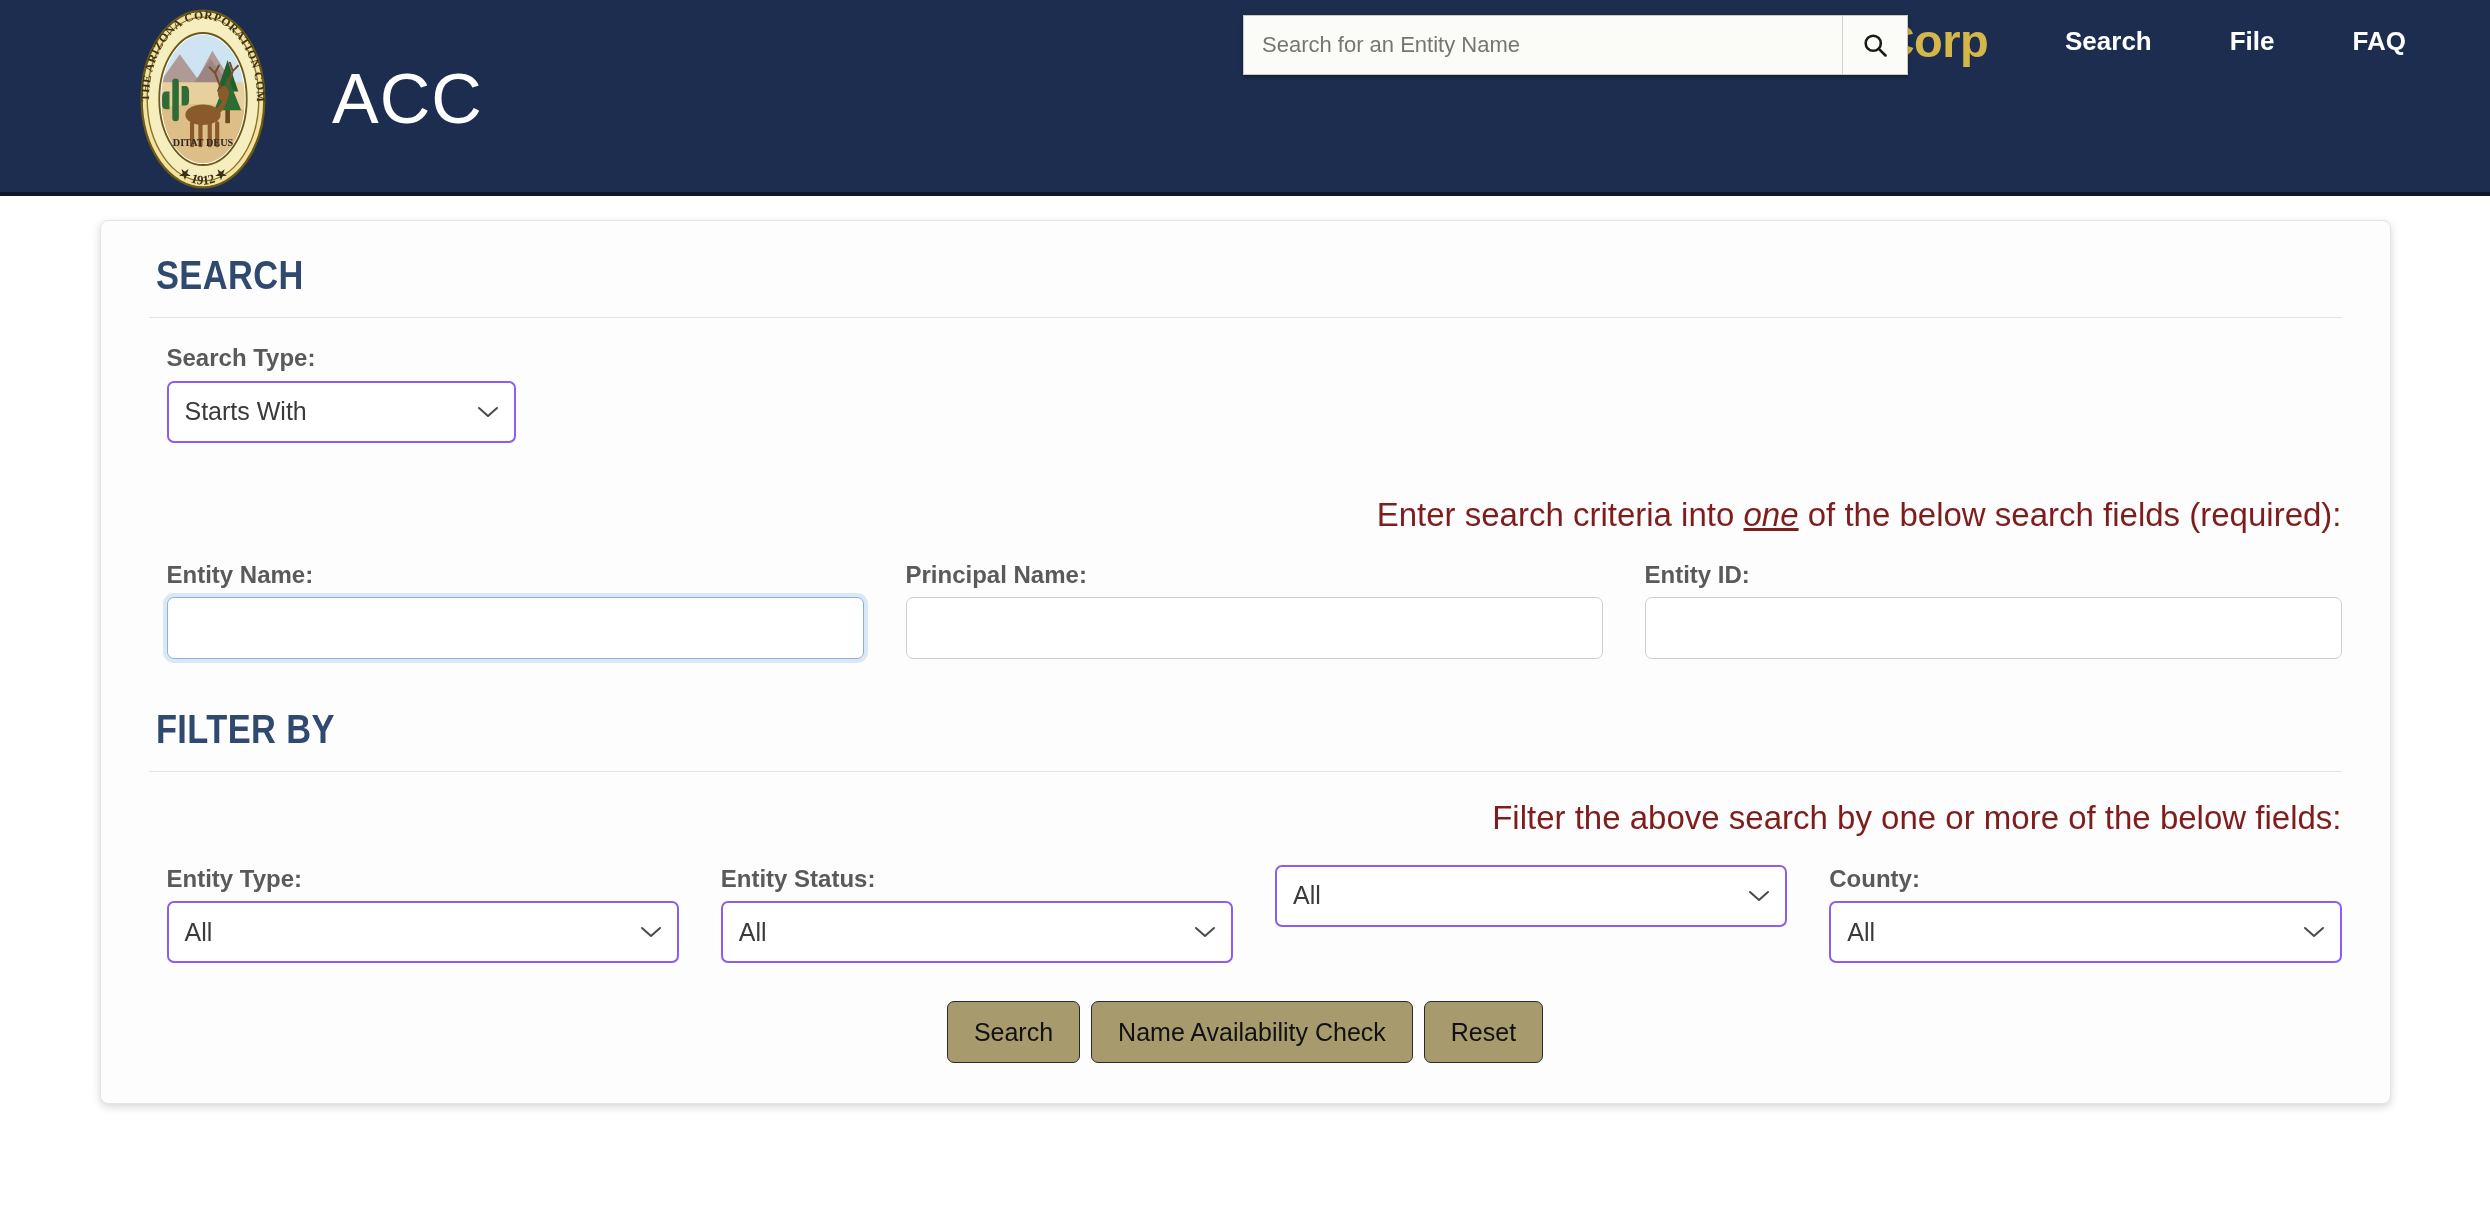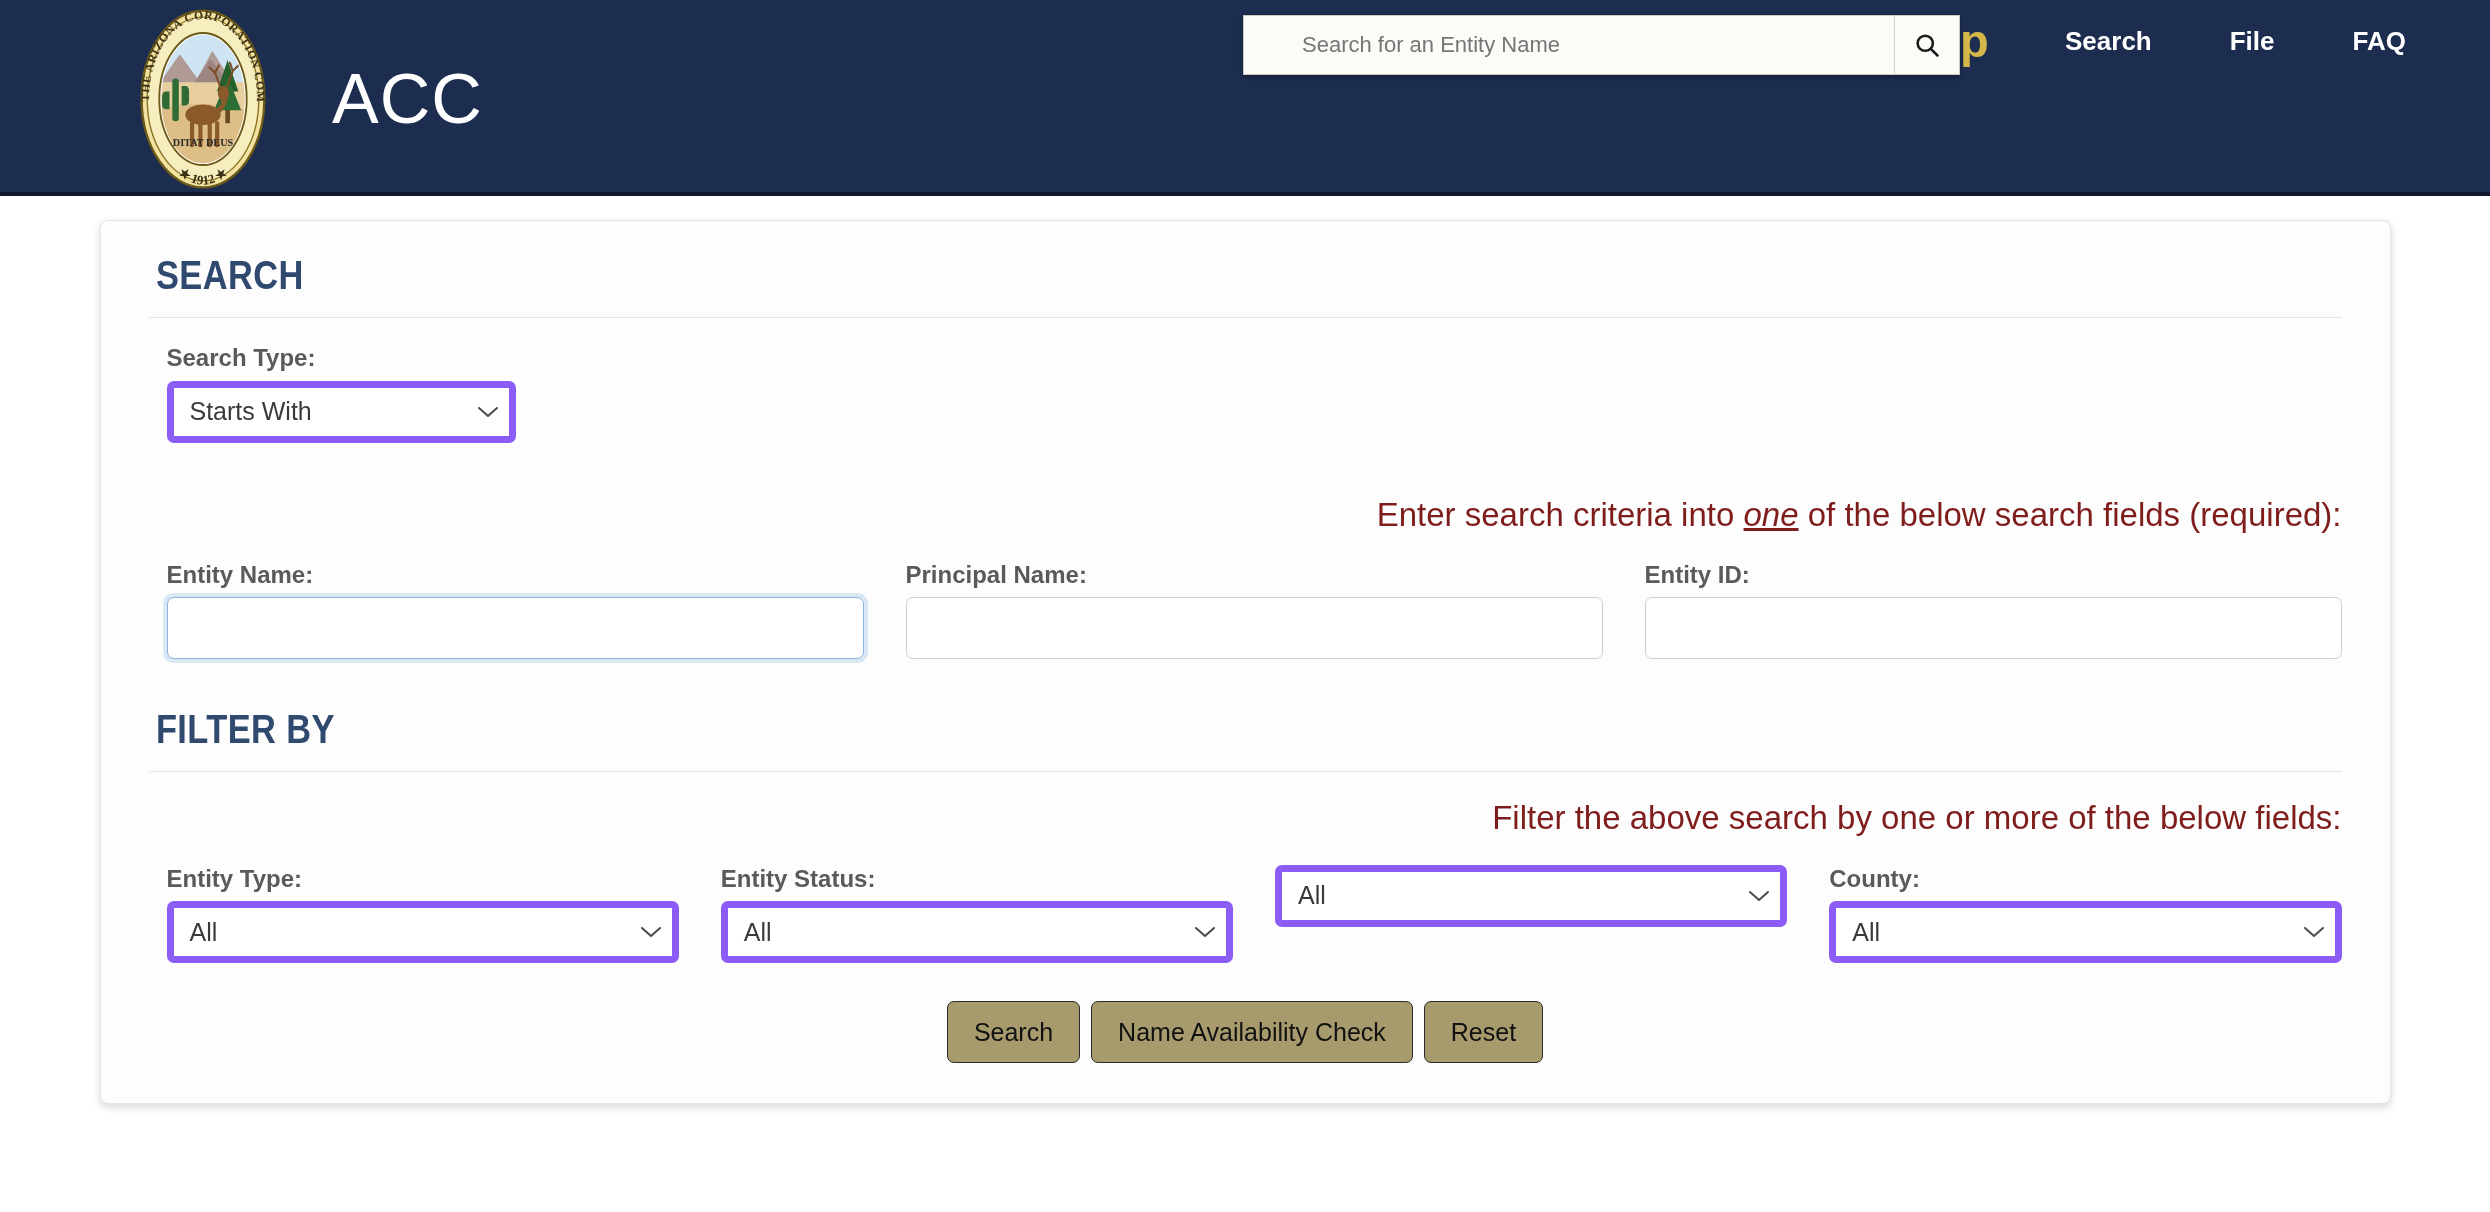--- a/index.html
+++ b/index.html
@@ -64,25 +64,24 @@
     text-decoration: none;
     line-height: 1;
     white-space: nowrap;
   }
 
   
   .header-search {
     position: absolute;
     left: 1243px; top: 15px;
     display: flex;
-    width: 717px; height: 60px;
+    width: 665px; height: 60px;
     background: #fbfbf8;
     border: 1px solid #c9c9c2;
     box-shadow: 0 2px 4px rgba(0,0,0,0.35);
-    padding-left: 40px;
   }
   .header-search input {
     flex: 1 1 auto;
     border: none;
     outline: none;
     background: transparent;
     padding: 0 18px;
     font-size: 22px;
     color: #333;
     font-family: "Liberation Sans", sans-serif;
@@ -186,21 +185,21 @@
     border-color: #8ab2e0;
     box-shadow: 0 0 0 4px rgba(130,177,226,0.28);
   }
   .field-input::placeholder { color: #9a9a9a; }
 
   
   .select-wrap { position: relative; width: 100%; }
   .select-box {
     width: 100%;
     height: 62px;
-    border: 7px solid #8b5cf6;
+    border: 2px solid #8b5cf6;
     border-radius: 7px;
     background: #ffffff;
     font-size: 25px;
     color: #3a3a3a;
     padding: 0 50px 0 16px;
     display: flex;
     align-items: center;
     cursor: pointer;
     font-family: "Liberation Sans", sans-serif;
   }

